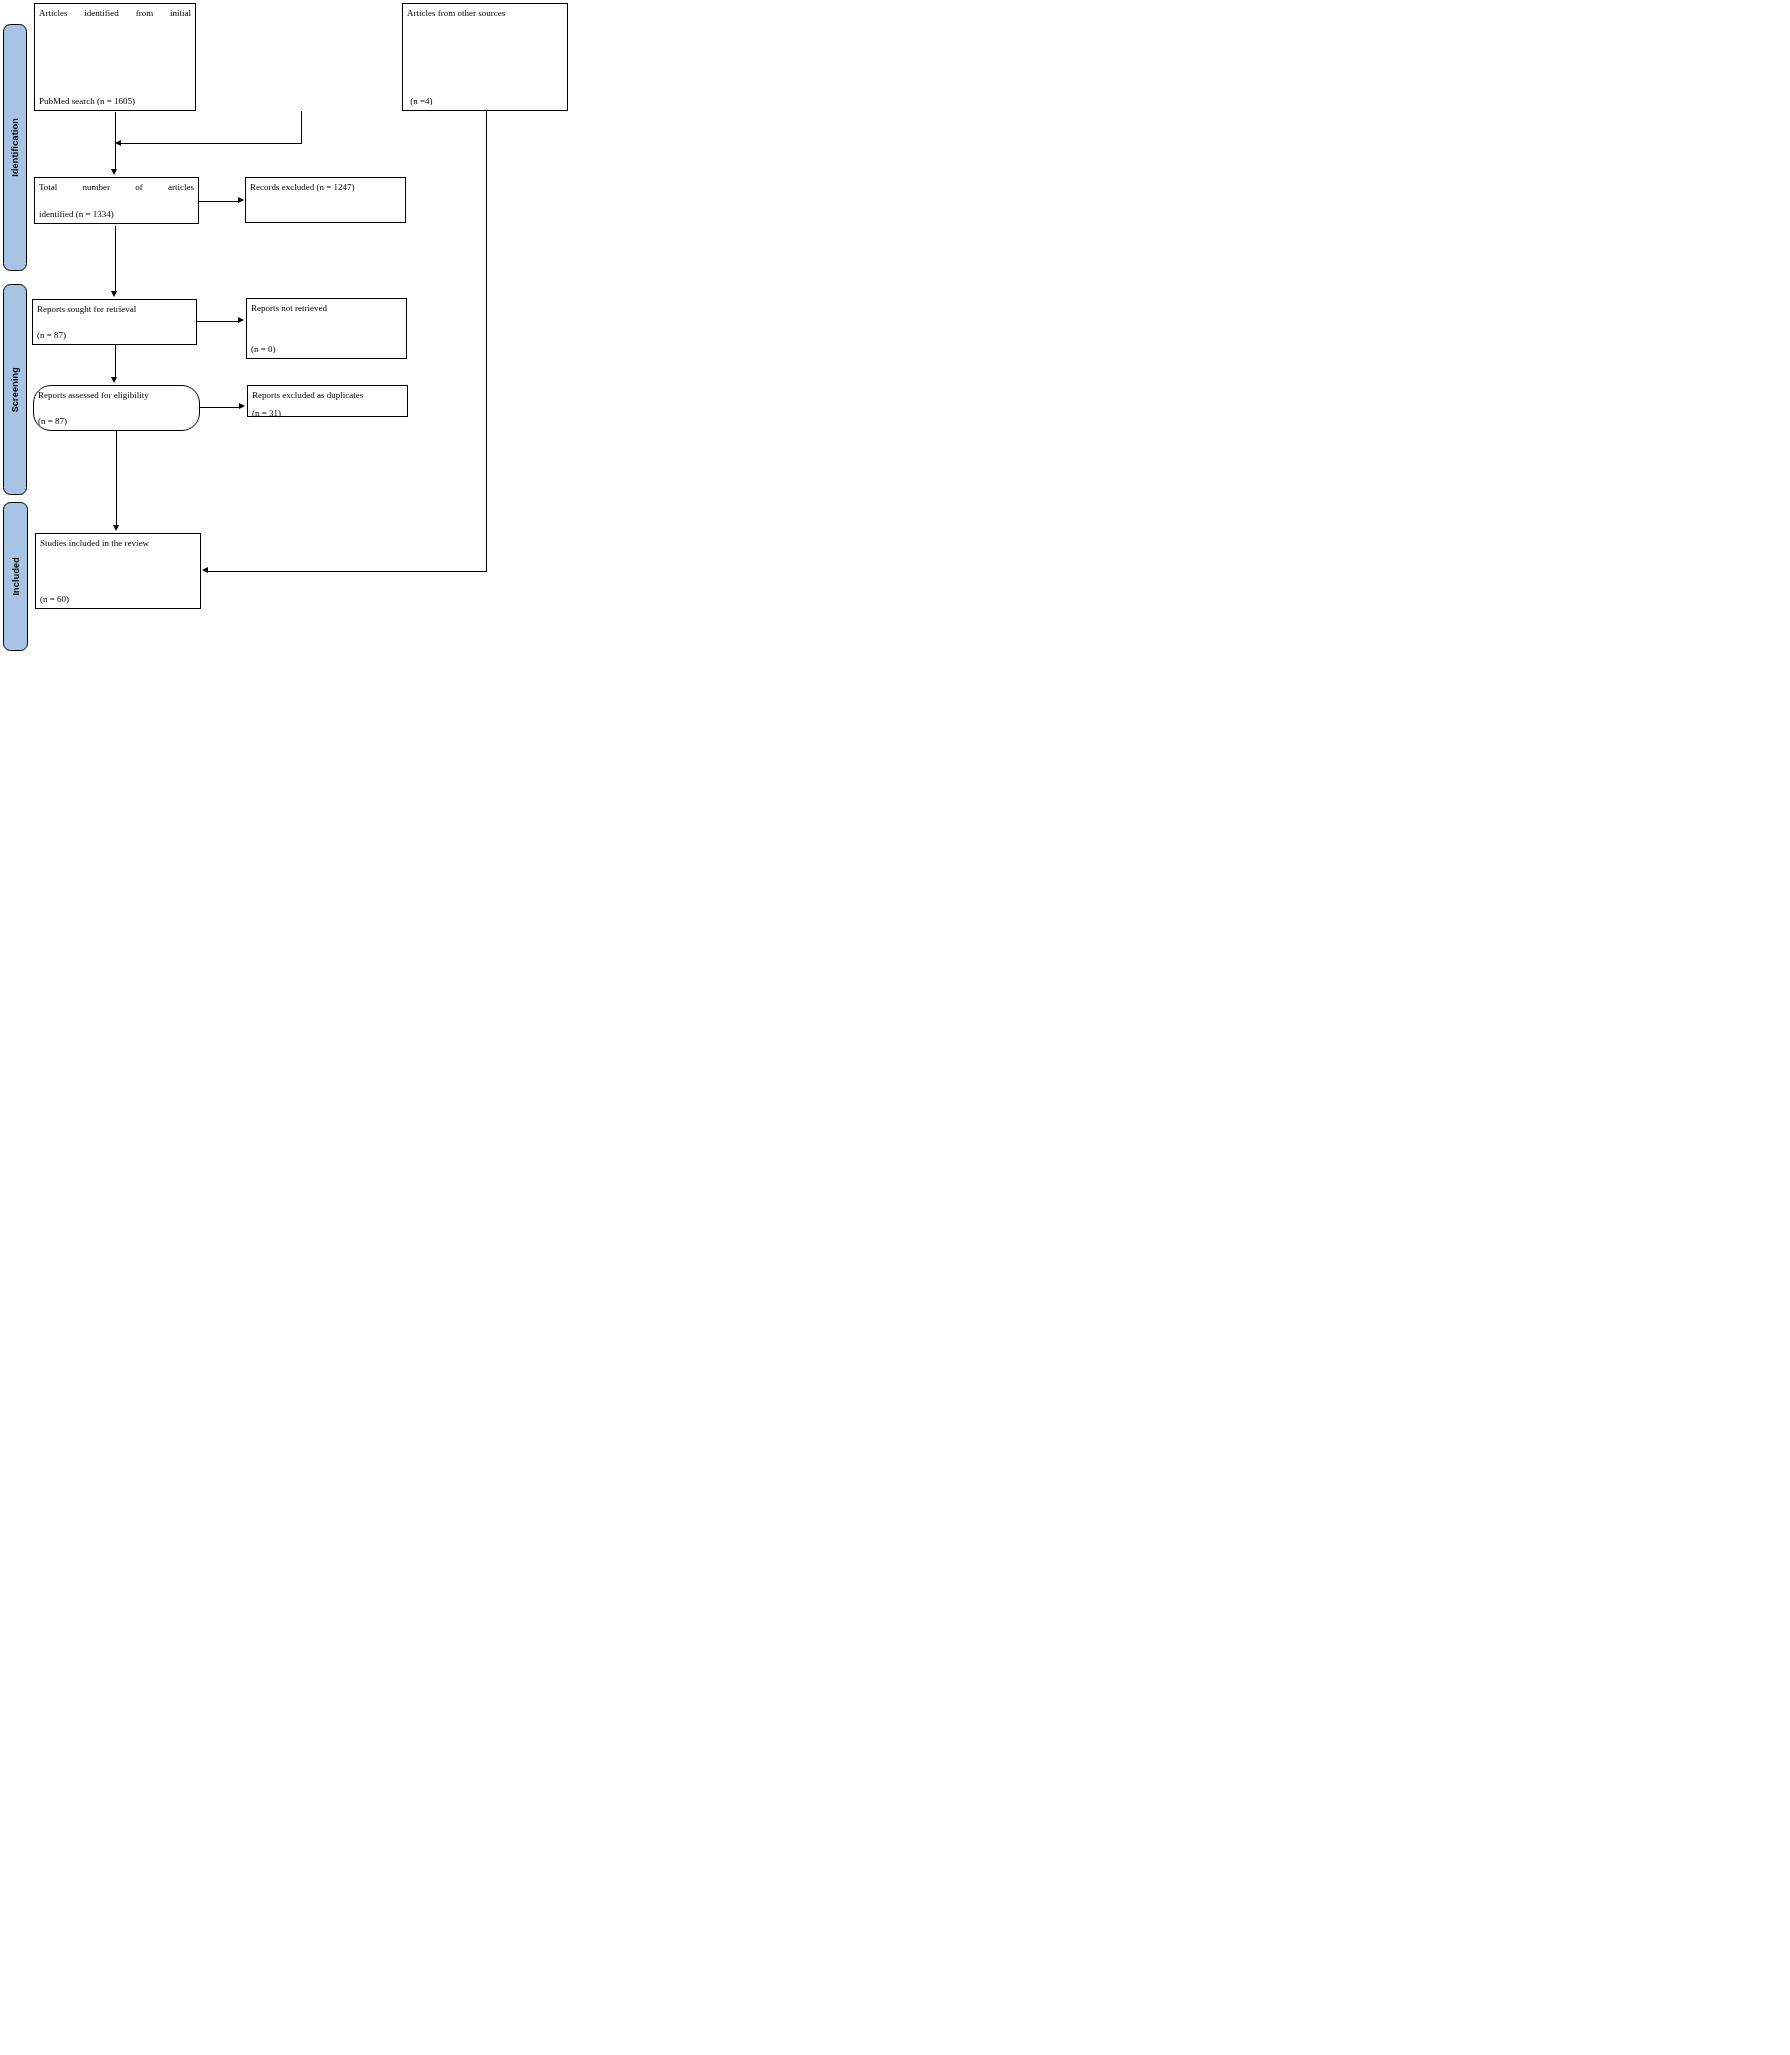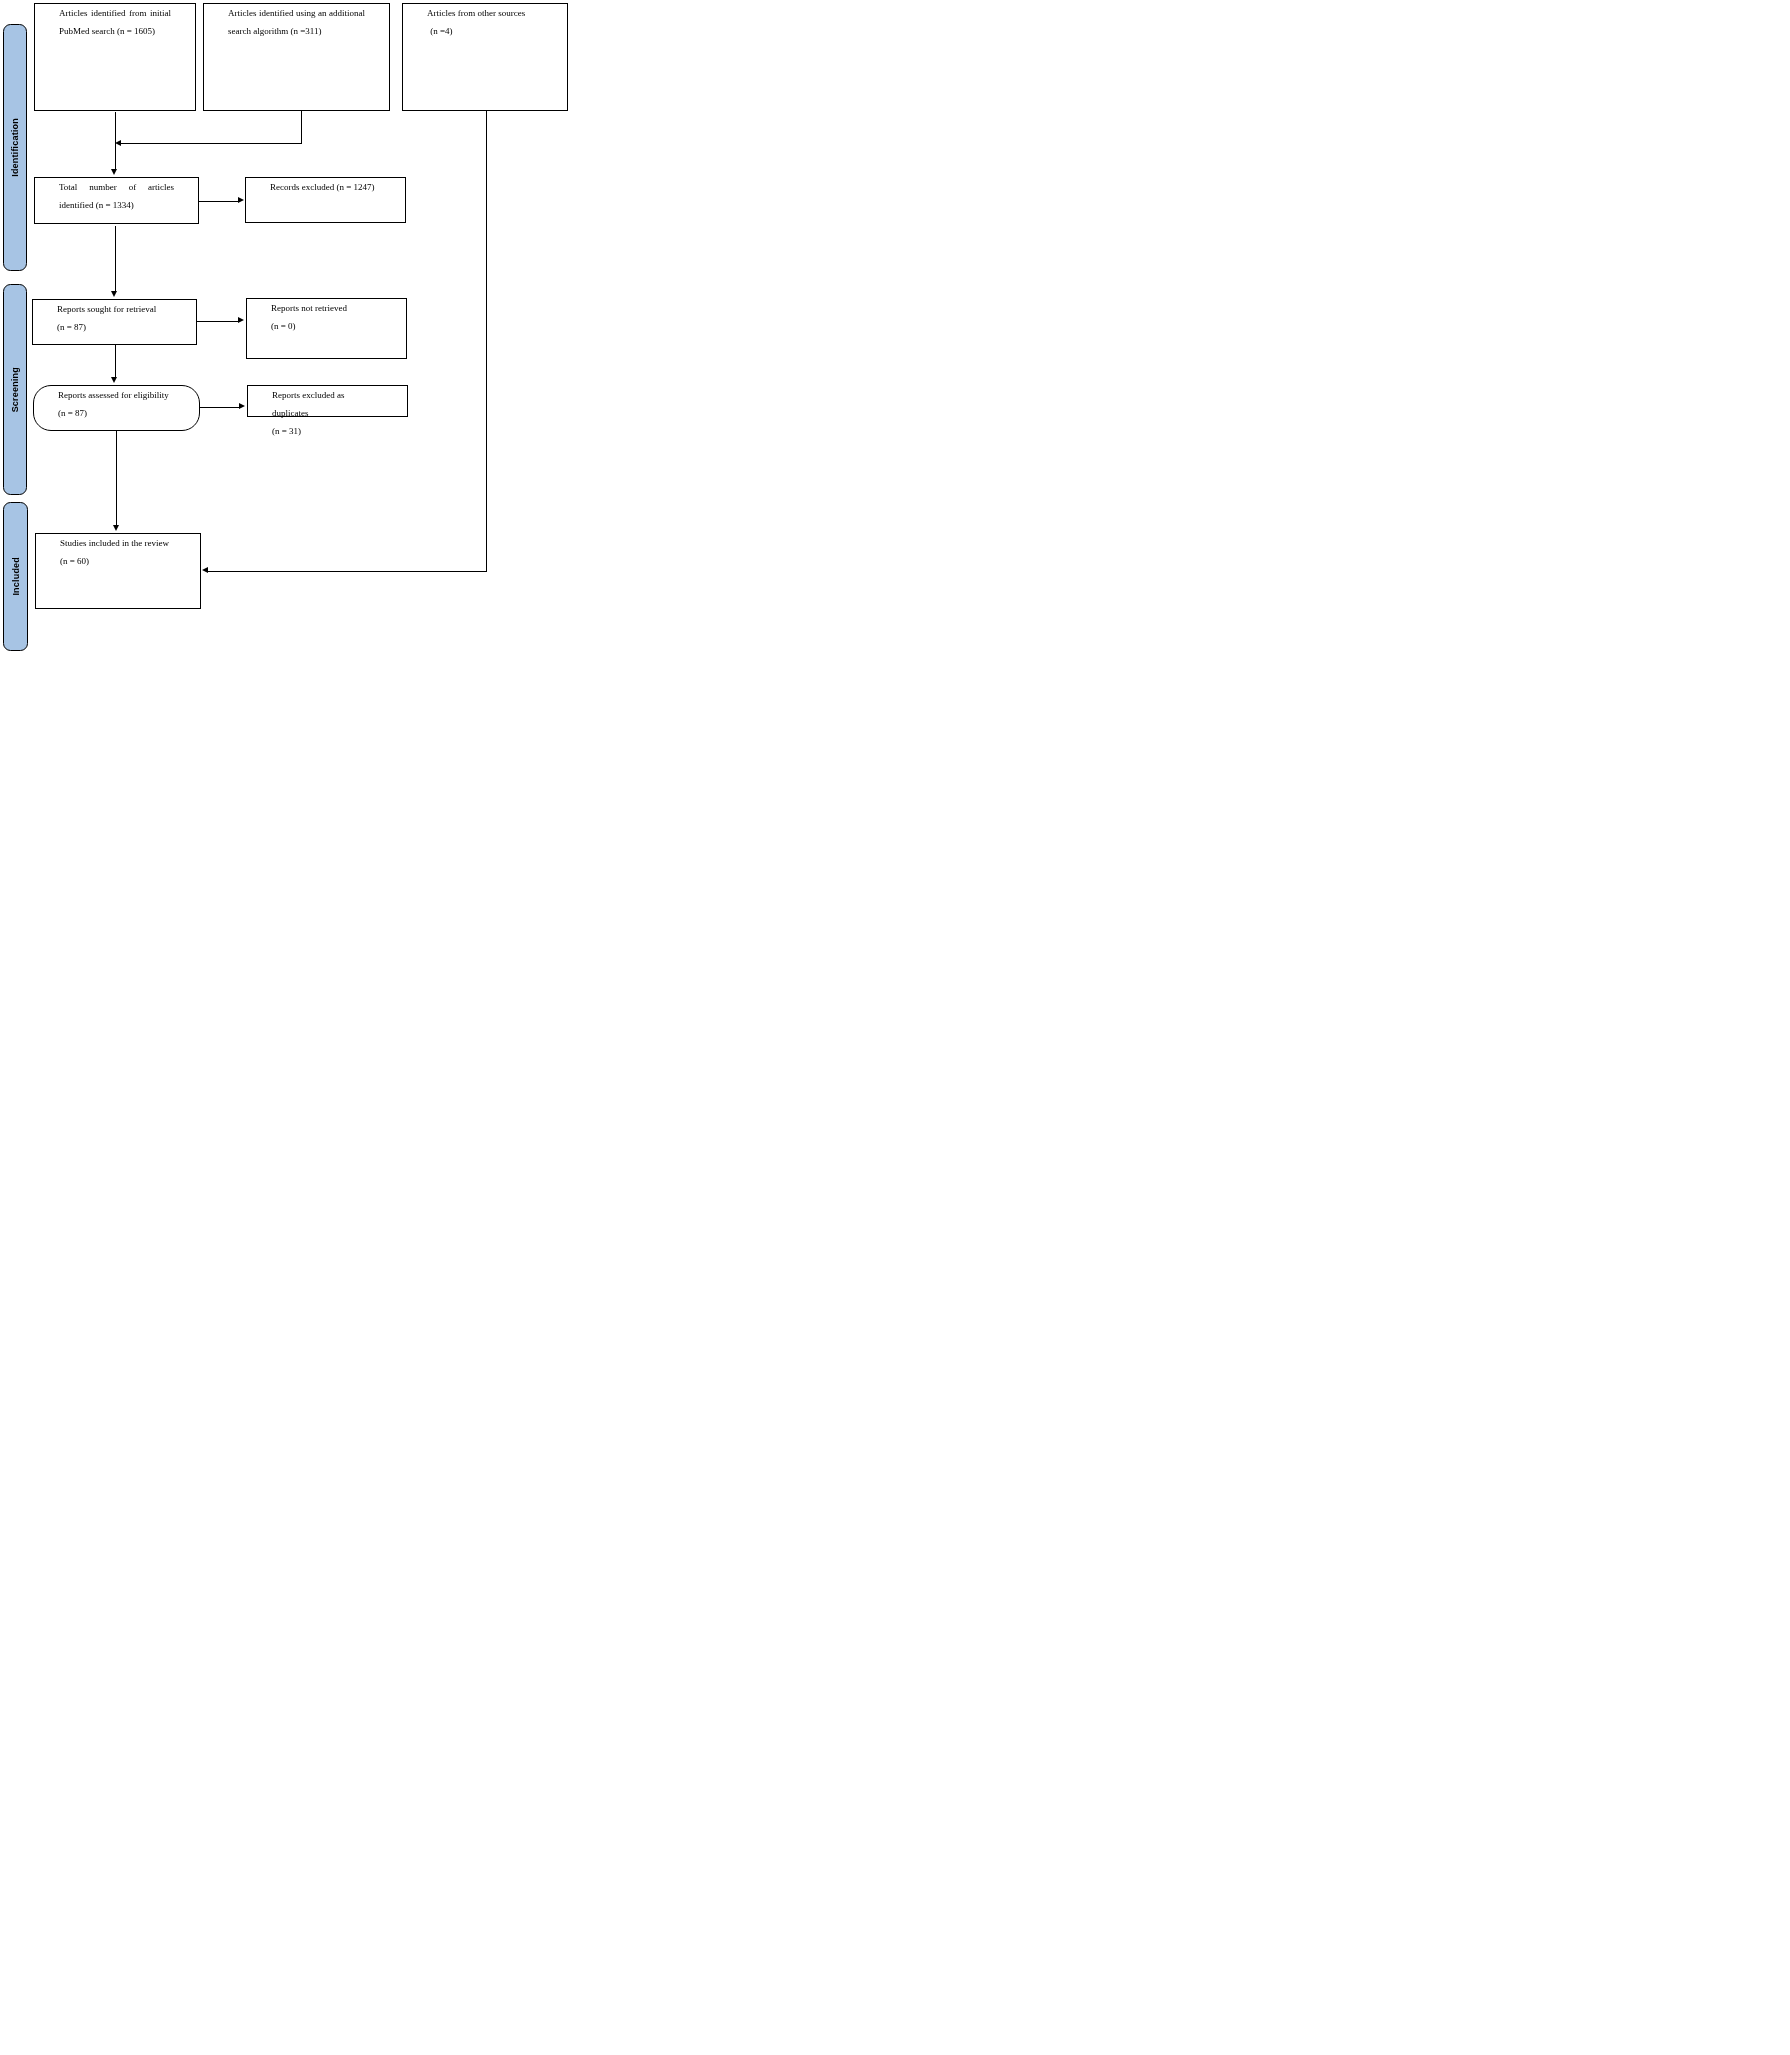--- a/index.html
+++ b/index.html
@@ -12,22 +12,22 @@
     color:#000;
   }
   
   .fbox{
     position:absolute;
     box-sizing:border-box;
     border:1.2px solid var(--box-border,#000);
     background:#fff;
     display:flex;
     flex-direction:column;
-    justify-content:flex-start;
-    padding:0 24px;
+    justify-content:space-between;
+    padding:0 4px;
     font-size:9px;
     line-height:18px;
   }
   .fbox .line{white-space:normal;}
   .fbox .line.just{text-align:justify;text-align-last:justify;}
   .fbox .line.indent{text-indent:3.3px;}
   
   .stage{
     position:absolute;
     box-sizing:border-box;
@@ -66,24 +66,20 @@
   <div class="stage" style="left:3.3px;top:284px;width:24px;height:211px;">
     <span>Screening</span>
   </div>
   <div class="stage" style="left:3.3px;top:502px;width:25px;height:149px;">
     <span>Included</span>
   </div>
 
   <div class="fbox" style="left:34px;top:3.3px;width:162px;height:108px;">
     <div class="line just">Articles identified from initial</div>
     <div class="line">PubMed search (n = 1605)</div>
-  </div>
-  <div class="fbox" style="left:203px;top:3.3px;width:187px;height:108px;">
-    <div class="line just">Articles identified using an additional</div>
-    <div class="line">search algorithm (n =311)</div>
   </div>
   <div class="fbox" style="left:402px;top:3.3px;width:166px;height:108px;">
     <div class="line">Articles from other sources</div>
     <div class="line indent">(n =4)</div>
   </div>
 
   <div class="fbox" style="left:34px;top:177px;width:165px;height:47px;">
     <div class="line just">Total number of articles</div>
     <div class="line">identified (n = 1334)</div>
   </div>

